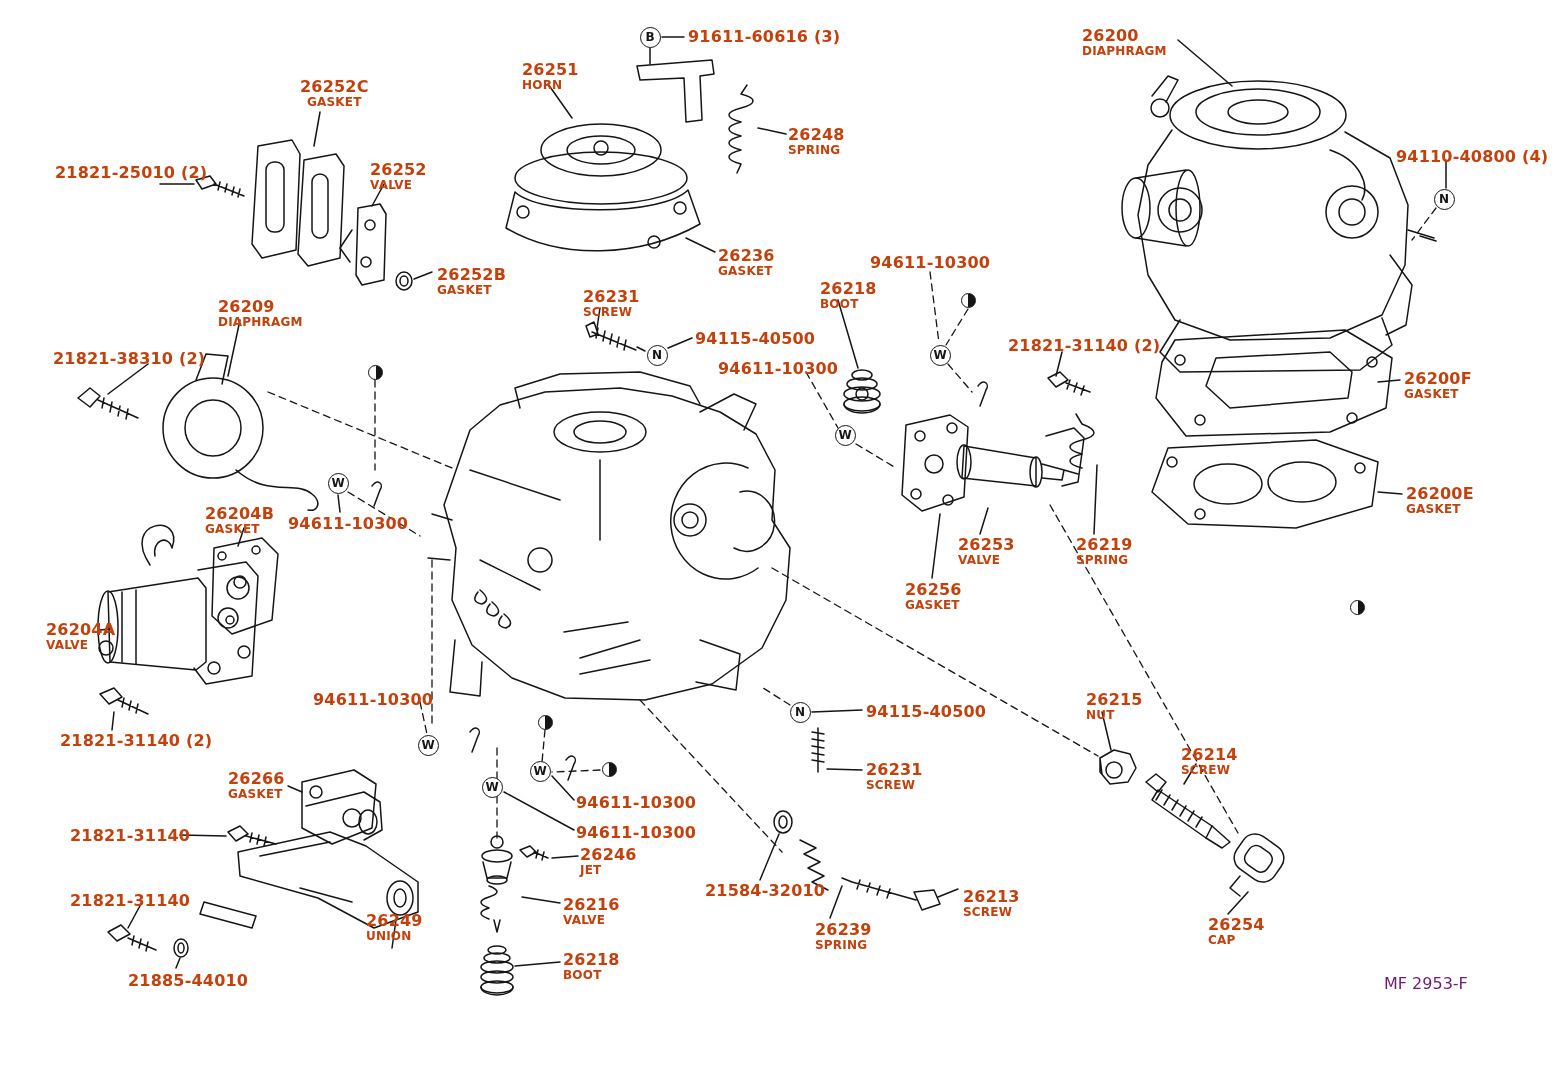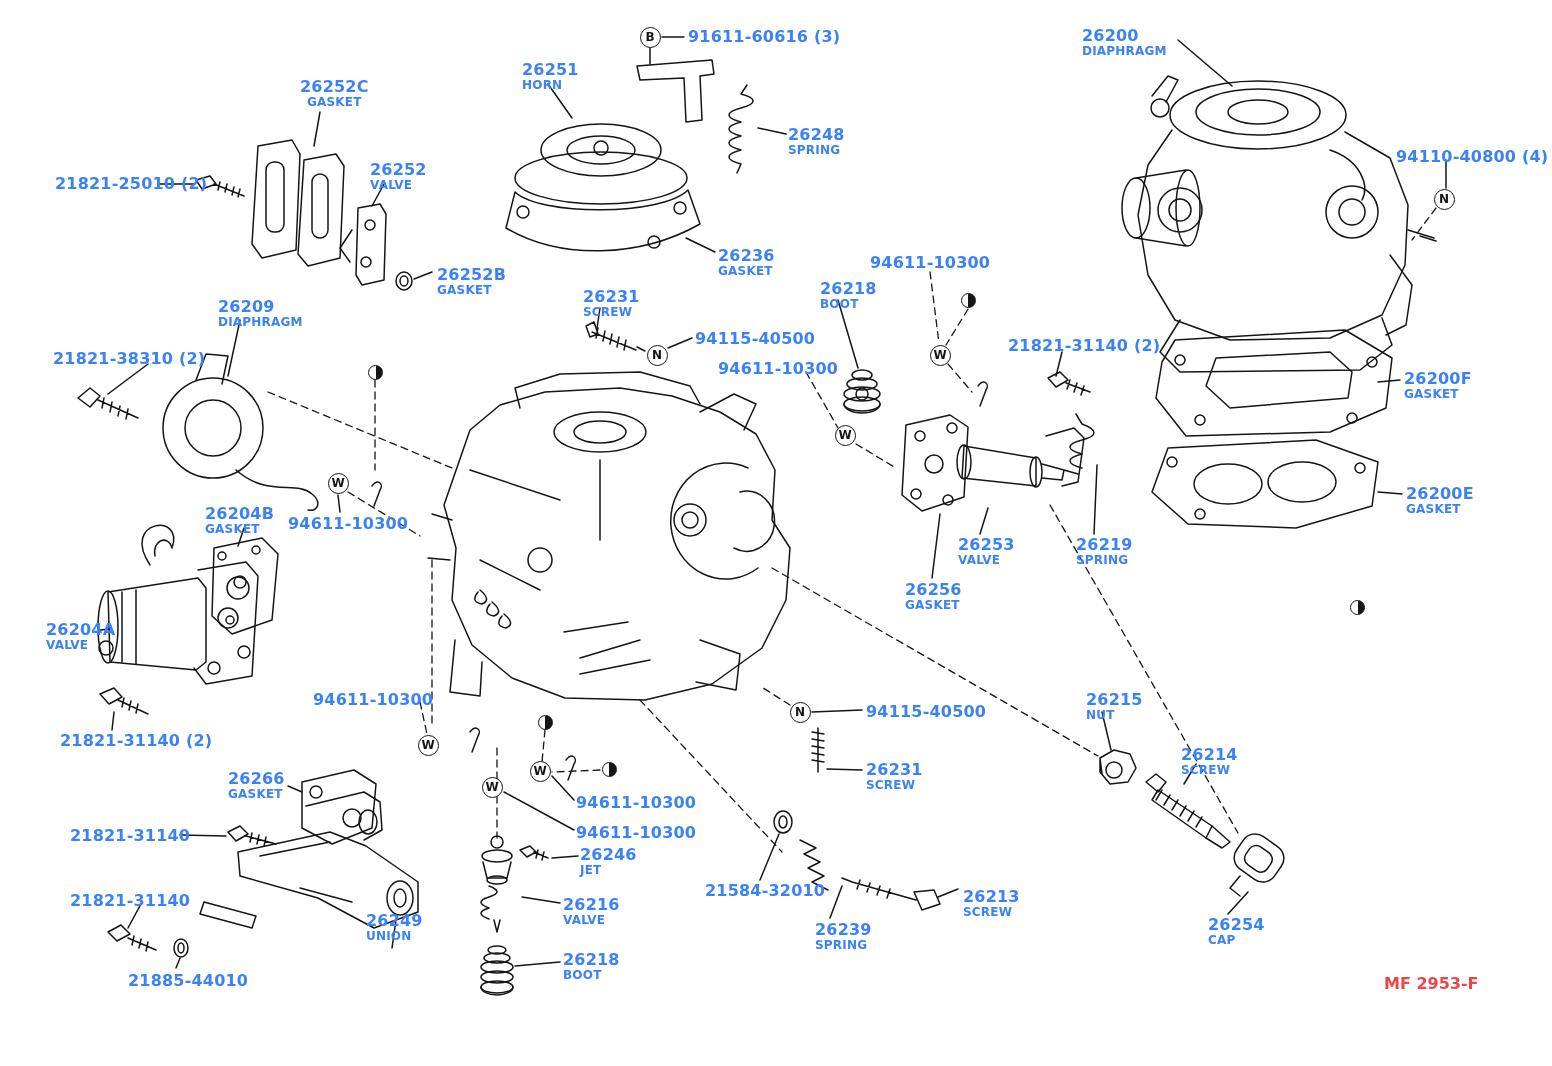--- a/index.html
+++ b/index.html
@@ -1,33 +1,33 @@
 <!DOCTYPE html>
 <html><head>
 <meta charset="utf-8">
 <style>
   html,body{margin:0;padding:0;}
   body{background:#dcdcdc;font-family:"DejaVu Sans",sans-serif;}
   #canvas{position:relative;width:1552px;height:1066px;background:#ffffff;overflow:hidden;}
   #art{position:absolute;left:0;top:0;}
-  .label{position:absolute;color:#3b82f6;line-height:1.12;letter-spacing:.2px;white-space:nowrap;}
+  .label{position:absolute;color:#c2410c;line-height:1.12;letter-spacing:.2px;white-space:nowrap;}
   .label .num{font-size:16px;font-weight:bold;}
   .label .name{font-size:12px;font-weight:bold;}
   .callout{position:absolute;width:21px;height:21px;border:1.7px solid #151515;border-radius:50%;
     display:flex;align-items:center;justify-content:center;font-size:12px;font-weight:bold;color:#151515;
     background:#fff;box-sizing:border-box;}
   .marker{position:absolute;width:15px;height:15px;border:1.6px solid #151515;border-radius:50%;
     background:linear-gradient(90deg,#ffffff 0 50%,#151515 50% 100%);box-sizing:border-box;}
   #parts-table{position:absolute;left:1237px;top:616px;width:303px;border:1.7px solid #151515;background:#fff;}
   .pt-row{display:flex;}
   .pt-cell{flex:1;border-right:1.7px solid #151515;text-align:center;color:#151515;}
   .pt-cell:last-child{border-right:none;}
   .pt-header .pt-cell{font-size:15px;font-weight:bold;padding:3px 0 2px;border-bottom:1.7px solid #151515;}
   .pt-body .pt-cell{height:76px;display:flex;align-items:center;justify-content:center;}
-  #footer-code{position:absolute;left:1384px;top:974px;font-size:16px;font-weight:bold;color:#ef4444;}
+  #footer-code{position:absolute;left:1384px;top:974px;font-size:16px;font-weight:normal;color:#701a75;}
 </style>
 </head>
 <body>
 
 <div id="canvas">
 
   <svg id="art" width="1552" height="1066" viewBox="0 0 1552 1066">
     <g stroke="#151515" fill="none" stroke-width="1.5" stroke-linecap="round" stroke-linejoin="round">
 
       <path d="M662,37 L684,37 M650,48 L650,64"></path>
@@ -254,21 +254,21 @@
         <div class="num">91611-60616 (3)</div>
       </div>
       <div class="label" style="left: 522px; top: 61px;">
         <div class="num">26251</div>
         <div class="name">HORN</div>
       </div>
       <div class="label" style="left: 300px; top: 78px; text-align: center;">
         <div class="num">26252C</div>
         <div class="name">GASKET</div>
       </div>
-      <div class="label" style="left: 55px; top: 175px;">
+      <div class="label" style="left: 55px; top: 164px;">
         <div class="num">21821-25010 (2)</div>
       </div>
       <div class="label" style="left: 370px; top: 161px;">
         <div class="num">26252</div>
         <div class="name">VALVE</div>
       </div>
       <div class="label" style="left: 788px; top: 126px;">
         <div class="num">26248</div>
         <div class="name">SPRING</div>
       </div>

